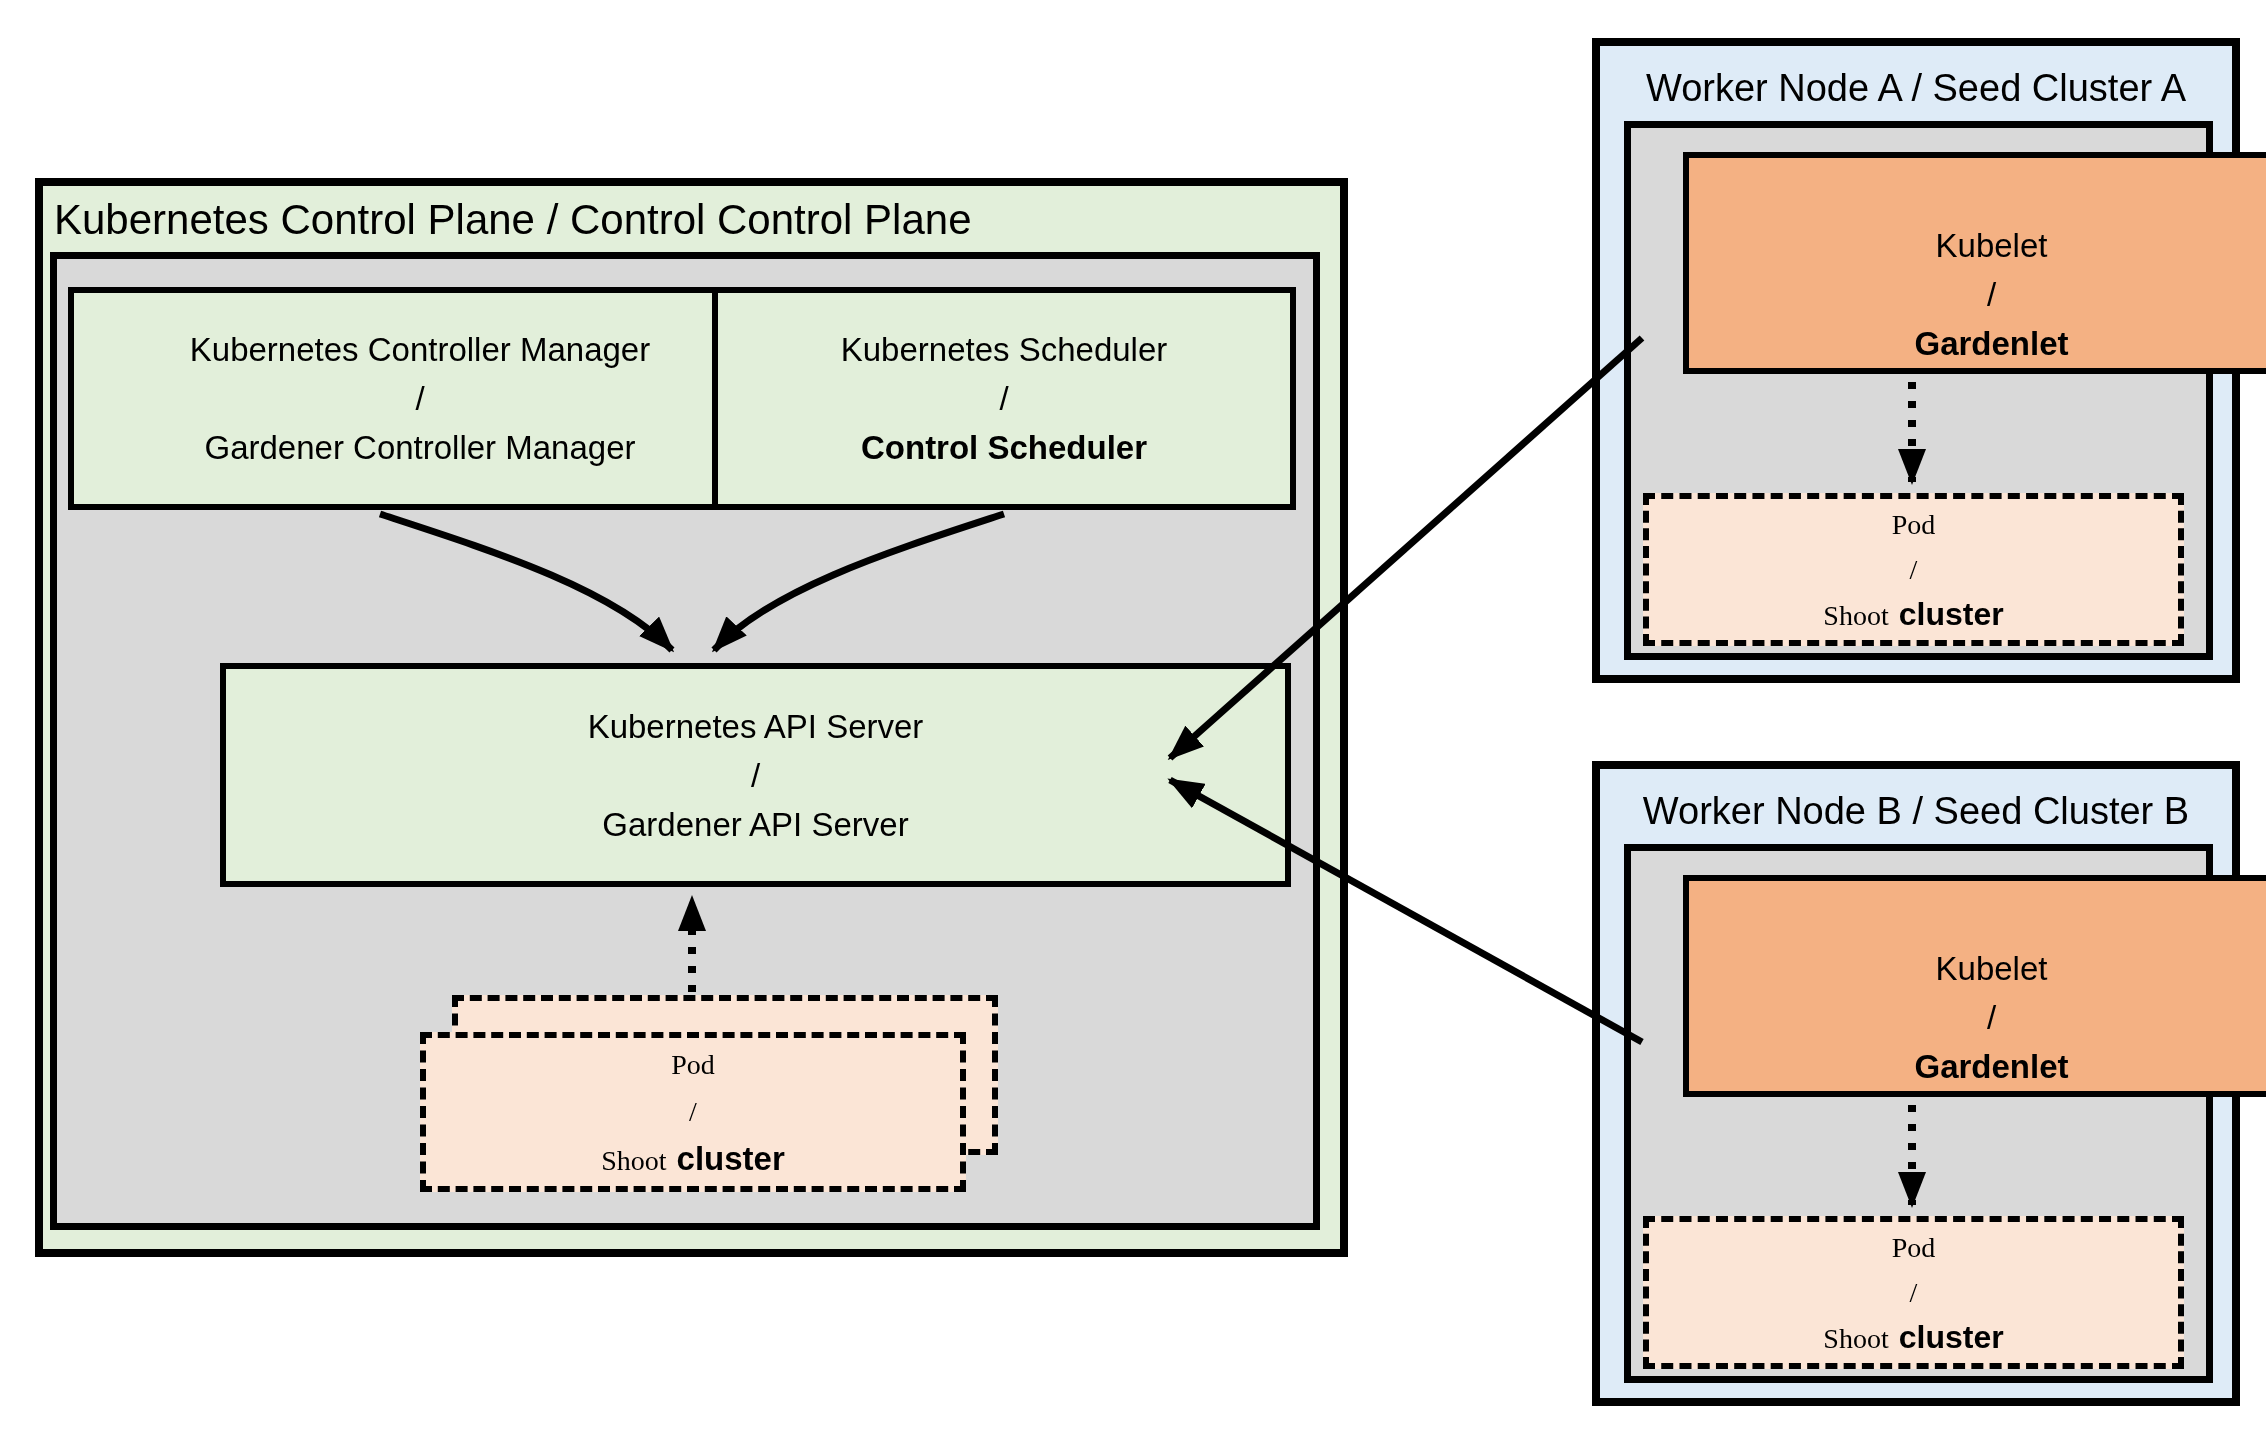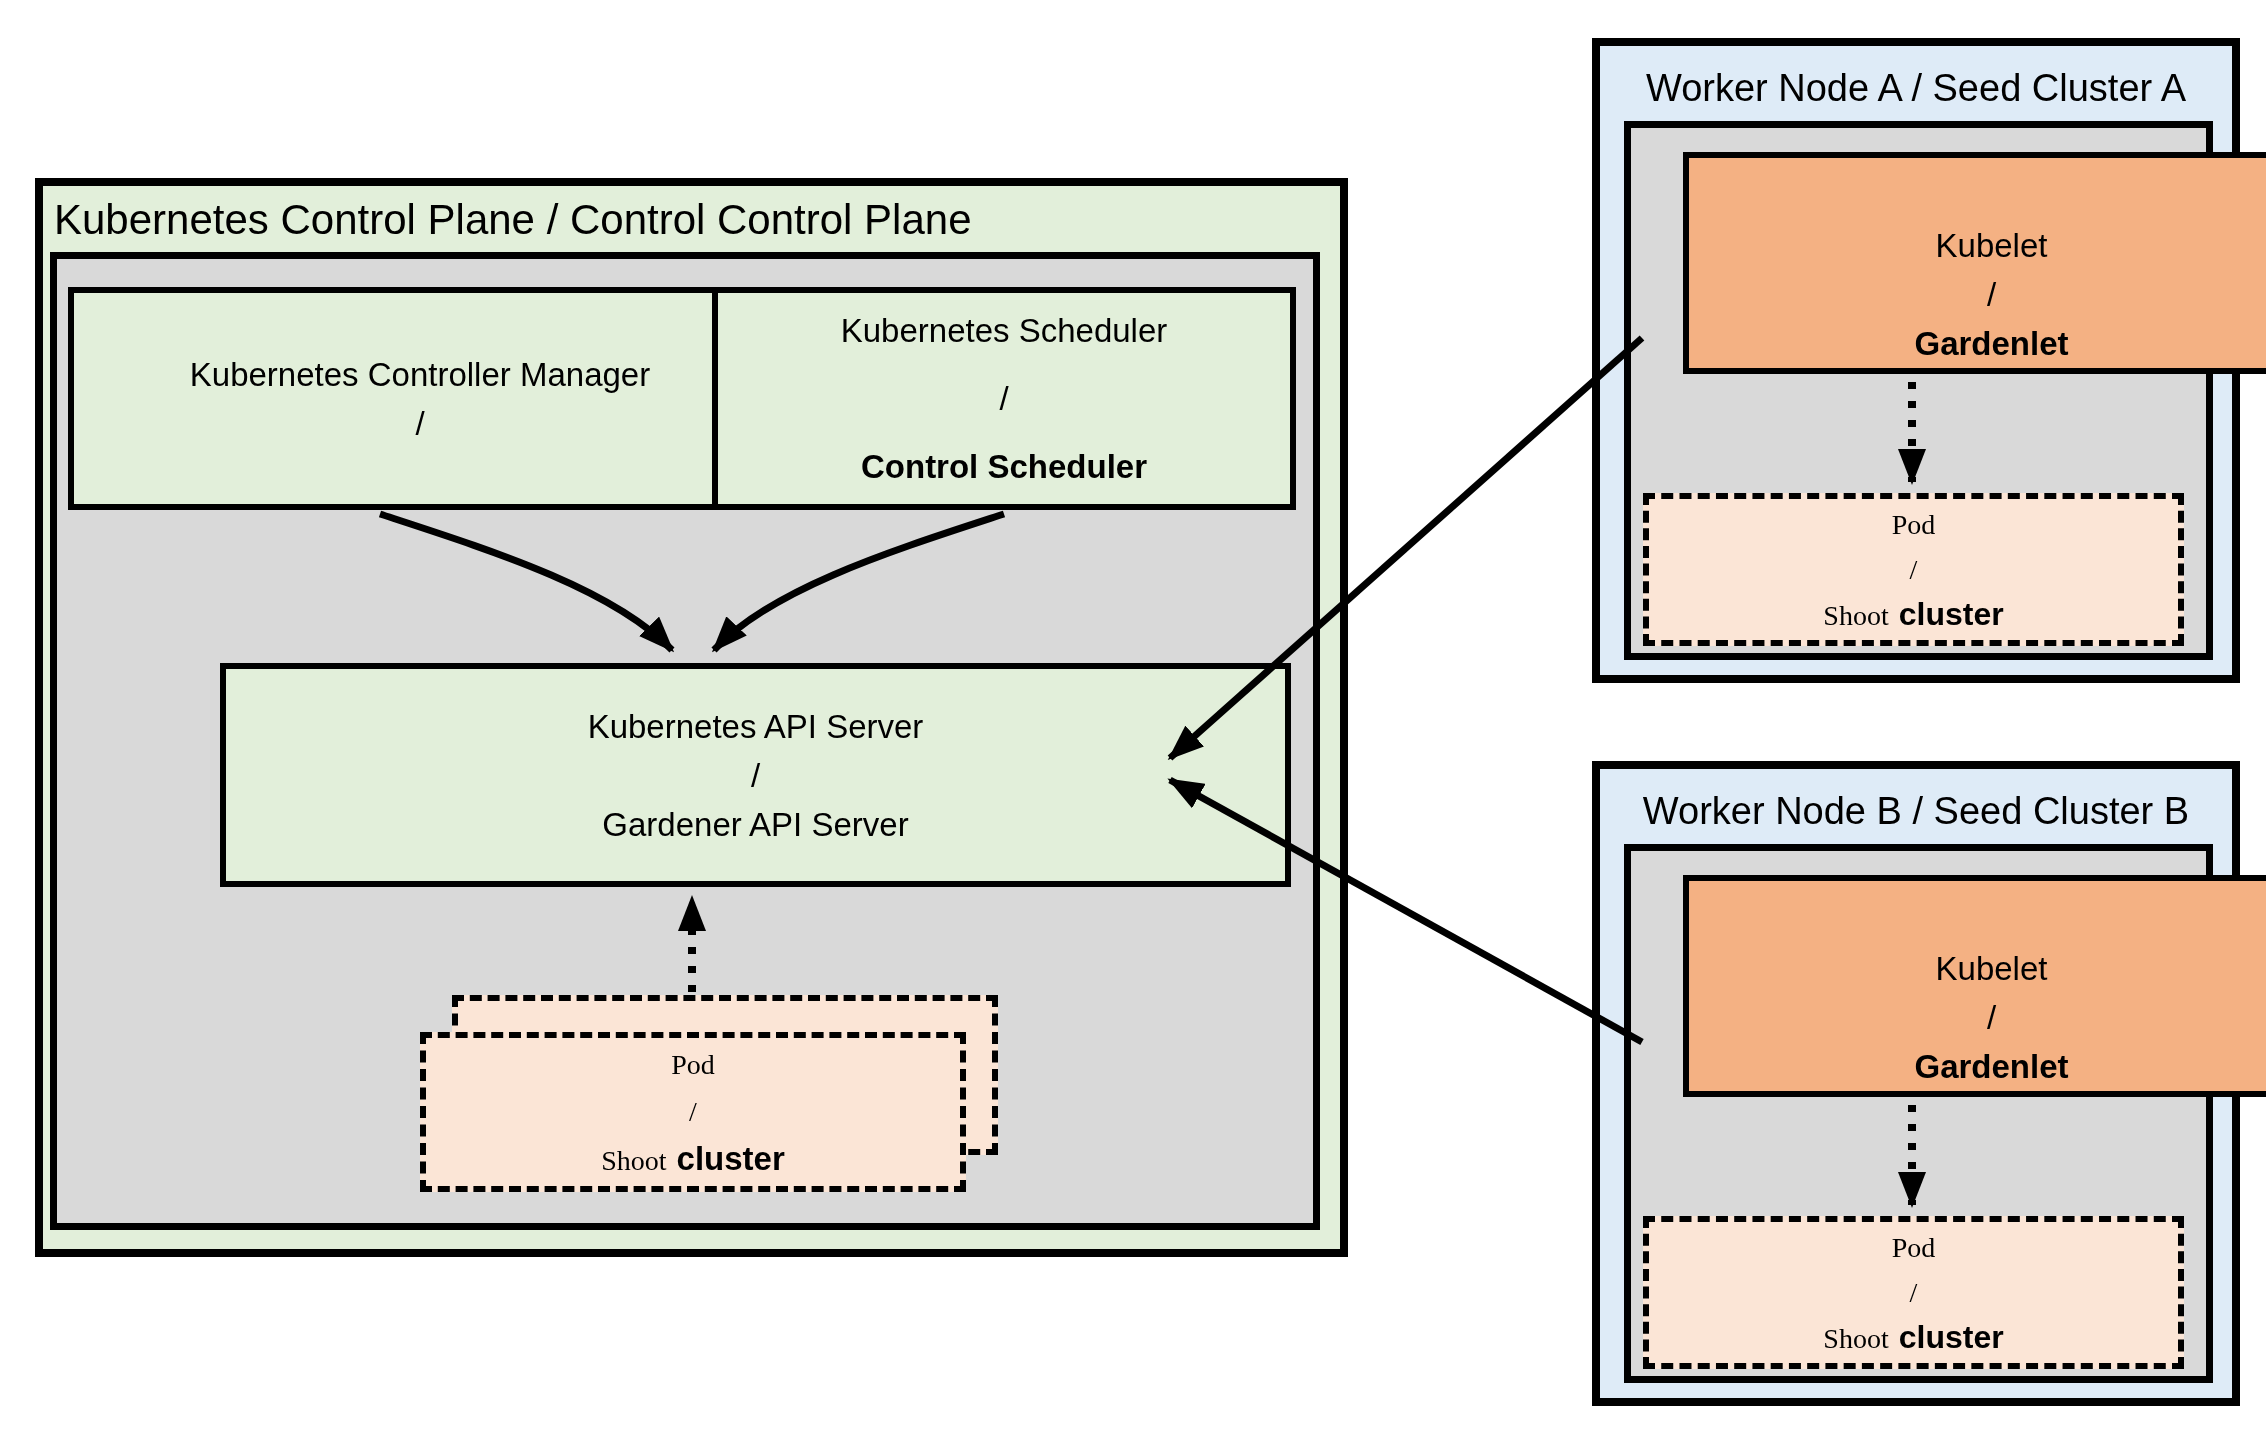--- a/index.html
+++ b/index.html
@@ -16,21 +16,21 @@
   .cp-outer{left:35px; top:178px; width:1313px; height:1079px;
     background:var(--green); border:8px solid var(--ink);}
   .cp-title{left:54px; top:193px; width:1200px; height:54px;
     font-size:42px; line-height:54px; white-space:nowrap;}
   .cp-gray{left:50px; top:252px; width:1270px; height:978px;
     background:var(--gray); border:7px solid var(--ink);}
   .node-box{display:flex; flex-direction:column; align-items:center;
     justify-content:center; text-align:center; font-size:33px; line-height:49px;
     background:var(--green); border:6px solid var(--ink);}
   .cm-box{left:68px; top:287px; width:704px; height:223px;}
-  .sched-box{left:712px; top:287px; width:584px; height:223px;gap:19px;}
+  .sched-box{left:712px; top:287px; width:584px; height:223px;}
   .api-box{left:220px; top:663px; width:1071px; height:224px;}
   .bold{font-weight:700;}
   
   .pod{background:var(--peach); border:6px dashed var(--ink);
     display:flex; flex-direction:column; align-items:center; justify-content:center;
     text-align:center; font-size:33px; line-height:47px;}
   .pod-back{left:452px; top:995px; width:546px; height:160px; z-index:1;}
   .pod-front{left:420px; top:1032px; width:546px; height:160px; z-index:2;}
   .mono{font-family:Liberation Serif, serif; font-size:28px;}
   .sans-strong{font-weight:600; margin-left:10px;}
@@ -60,20 +60,21 @@
 
 <div class="stage">
 
   <div class="abs cp-outer"></div>
   <div class="abs cp-title">Kubernetes Control Plane / Control Control Plane</div>
   <div class="abs cp-gray"></div>
 
   <div class="abs node-box cm-box">
     <div>Kubernetes Controller Manager</div>
     <div>/</div>
+    <div>Gardener Controller Manager</div>
   </div>
 
   <div class="abs node-box sched-box">
     <div>Kubernetes Scheduler</div>
     <div>/</div>
     <div class="bold">Control Scheduler</div>
   </div>
 
   <div class="abs node-box api-box">
     <div>Kubernetes API Server</div>

